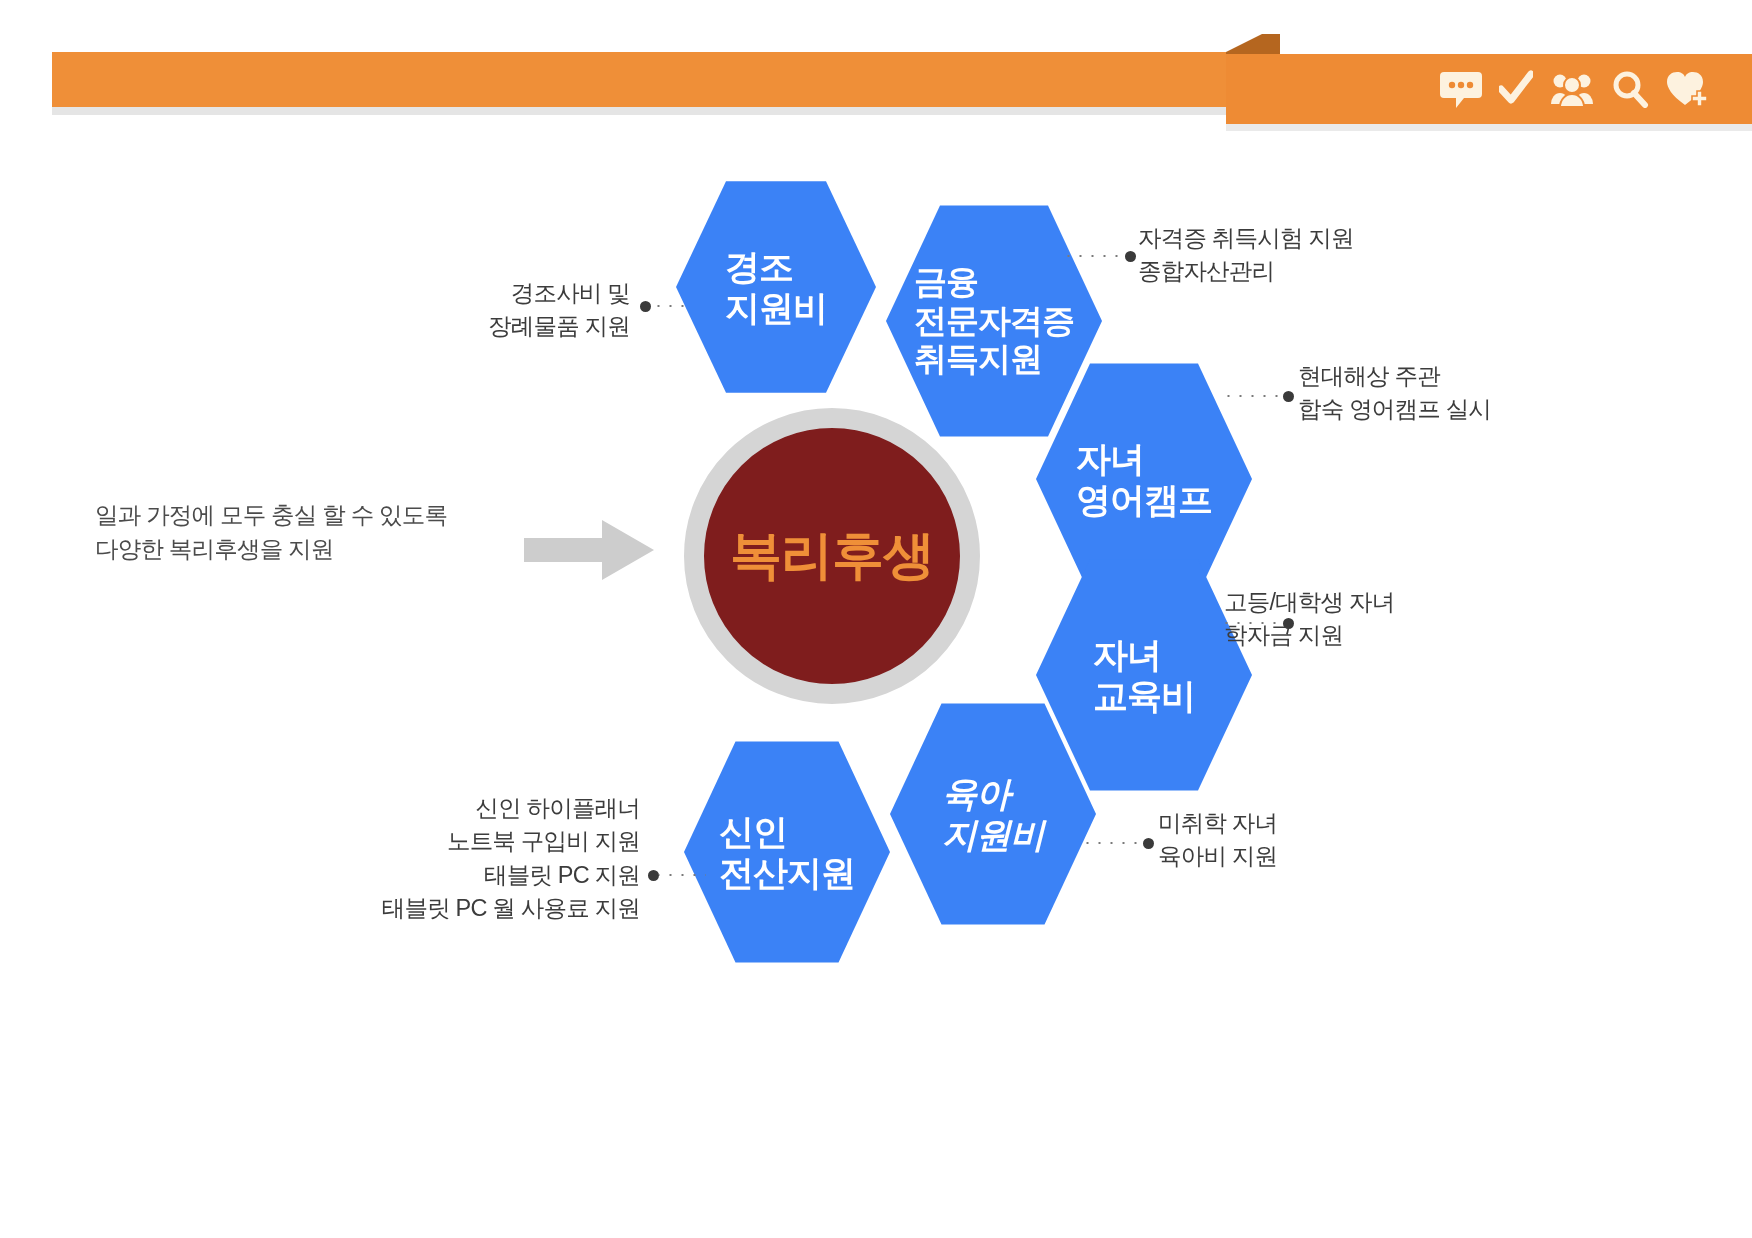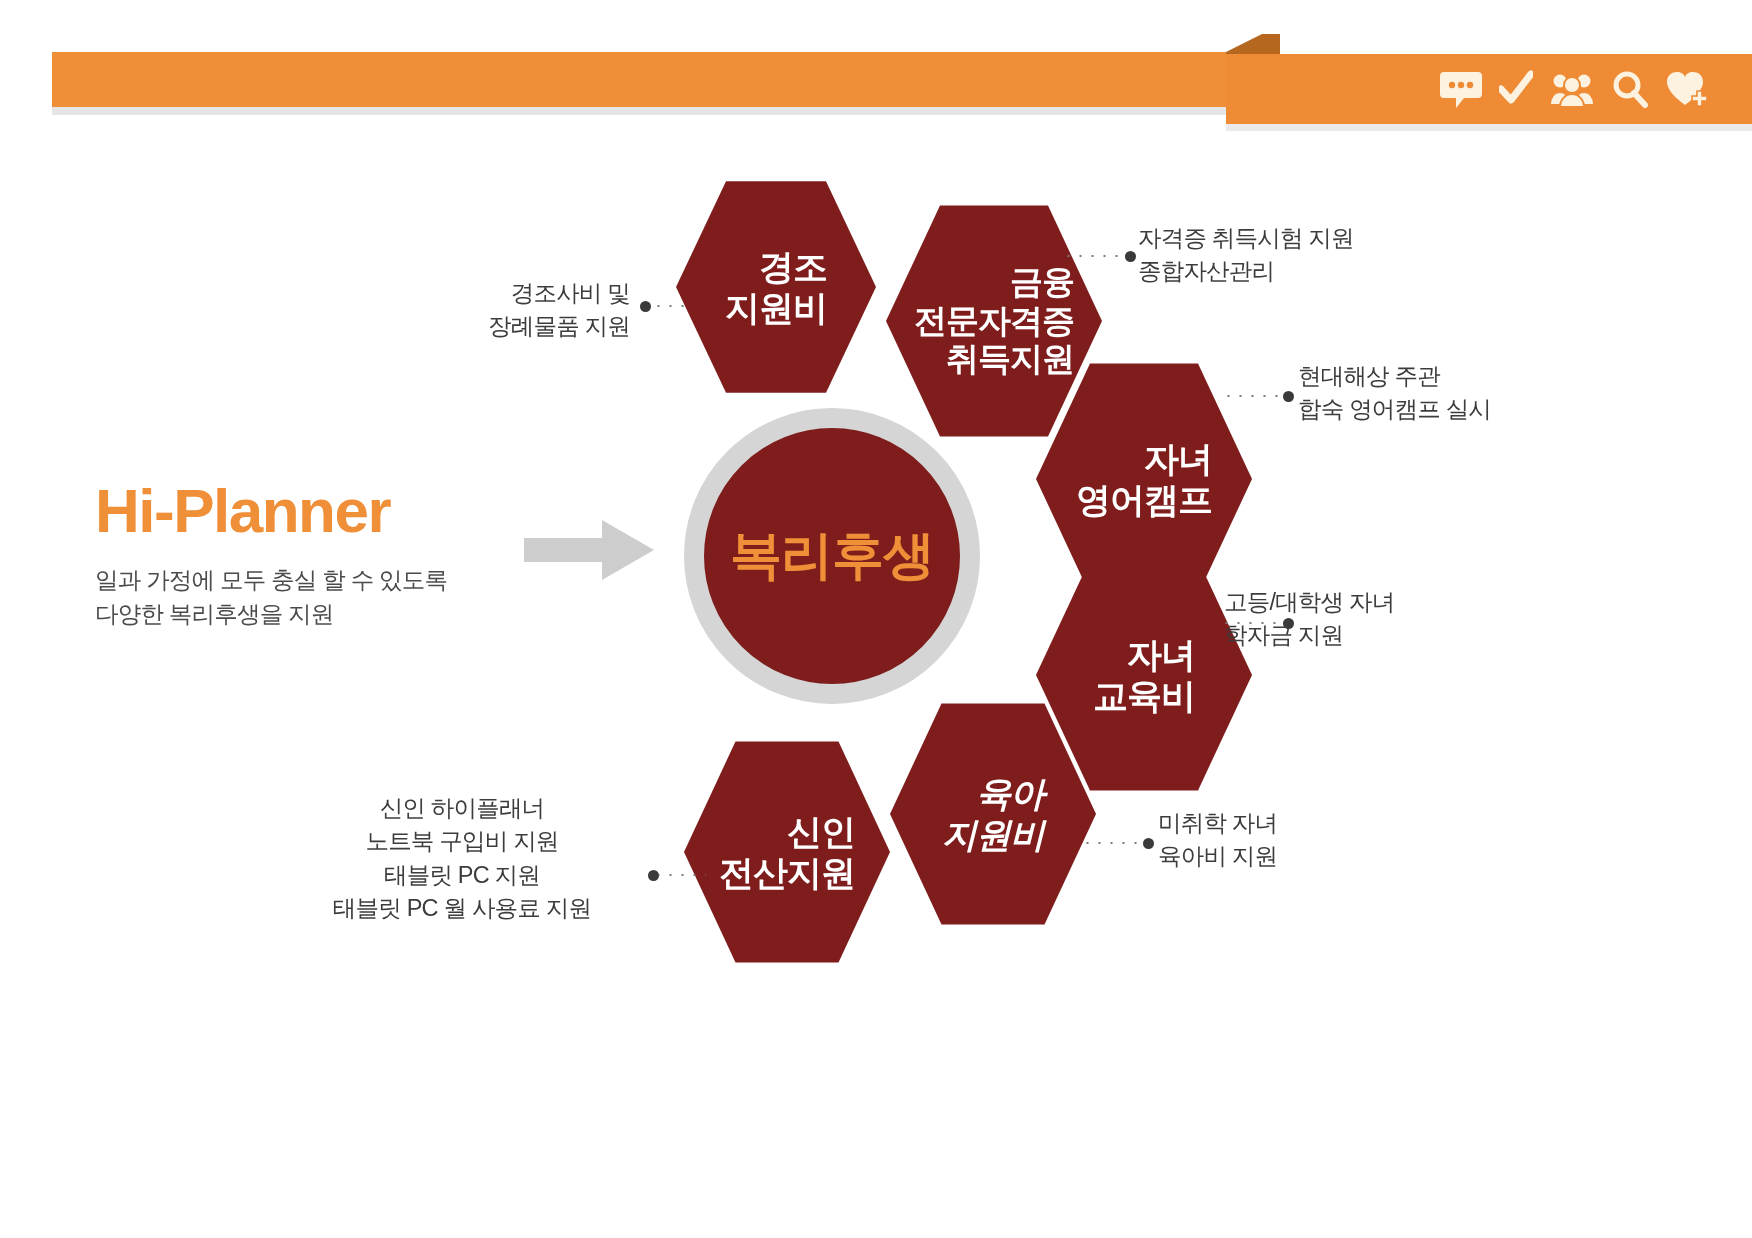--- a/index.html
+++ b/index.html
@@ -61,24 +61,24 @@
     border-radius:50%; border:20px solid #d5d5d5; background:#7f1d1d;
     display:flex; align-items:center; justify-content:center;
   }
   #center-hub-label {
     font-size:52px; font-weight:bold; color:#ef8f38; letter-spacing:-1px;
   }
 
   
   .hex {
     position:absolute;
-    background:#7f1d1d;
+    background:#3b82f6;
     clip-path:polygon(25% 1.5%, 75% 1.5%, 100% 50%, 75% 98.5%, 25% 98.5%, 0 50%);
     display:flex; align-items:center; justify-content:center;
-    text-align:right;
+    text-align:left;
   }
   .hex .hex-label {
     color:#ffffff; font-weight:bold; letter-spacing:-1px; line-height:1.18;
   }
   #hex-0 { left:676px; top:178px;  width:200px; height:218px; }
   #hex-0 .hex-label { font-size:35px; }
   #hex-1 { left:886px; top:202px;  width:216px; height:238px; }
   #hex-1 .hex-label { font-size:33px; }
   #hex-2 { left:1036px; top:360px; width:216px; height:238px; }
   #hex-2 .hex-label { font-size:35px; }
@@ -92,21 +92,21 @@
   
   .callout { position:absolute; font-size:23.5px; color:#3c3c3c; line-height:1.42; letter-spacing:-0.8px; }
   .callout.right { text-align:left; }
   .callout.left  { text-align:right; }
 
   #callout-0 { left:410px;  top:277px;  width:220px; }
   #callout-1 { left:1138px; top:222px;  width:330px; }
   #callout-2 { left:1298px; top:360px;  width:330px; }
   #callout-3 { left:1224px; top:586px;  width:300px; }
   #callout-4 { left:1158px; top:807px;  width:300px; }
-  #callout-5 { left:297px;  top:792px;  width:330px;text-align:center; }
+  #callout-5 { left:310px;  top:792px;  width:330px; }
 
   
   .conn { position:absolute; height:6px; display:flex; align-items:center; }
   .conn .dots {
     flex:1; height:2px;
     background-image:radial-gradient(circle, #7a7a7a 1.2px, transparent 1.4px);
     background-size:12px 3px; background-repeat:repeat-x; background-position:center;
   }
   .conn .dot-end {
     width:11px; height:11px; border-radius:50%; background:#3a3a3a; flex:none;
@@ -166,21 +166,20 @@
     <span>
       <svg width="44" height="38" viewBox="0 0 44 38">
         <path d="M19 35 C5 25 1 17 1 12 C1 5 6 2 11 2 C15 2 18 4 19 7 C20 4 23 2 27 2 C32 2 37 5 37 12 C37 17 33 25 19 35 z" fill="#fdf2df"></path>
         <path d="M31 21 h5 v5 h5 v5 h-5 v5 h-5 v-5 h-5 v-5 h5 z" fill="#fdf2df" stroke="#ee8b34" stroke-width="1.6"></path>
       </svg>
     </span>
   </div>
 </div>
 
 <div id="brand-block">
-  <div id="brand-title">Hi-Planner</div>
   <div id="brand-sub">
     <div>일과 가정에 모두 충실 할 수 있도록</div>
     <div>다양한 복리후생을 지원</div>
   </div>
 </div>
 
 <div id="flow-arrow">
   <svg width="130" height="60" viewBox="0 0 130 60">
     <path d="M0 18 h78 v-18 l52 30 l-52 30 v-18 h-78 z" fill="#cdcdcd"></path>
   </svg>

